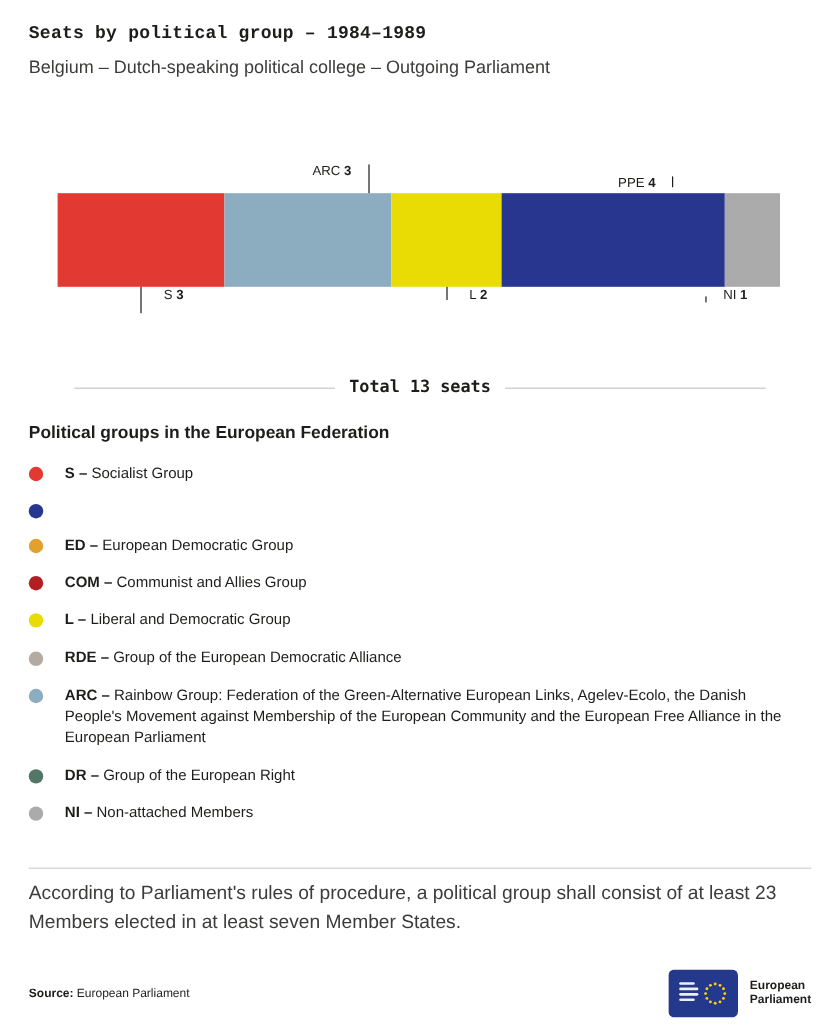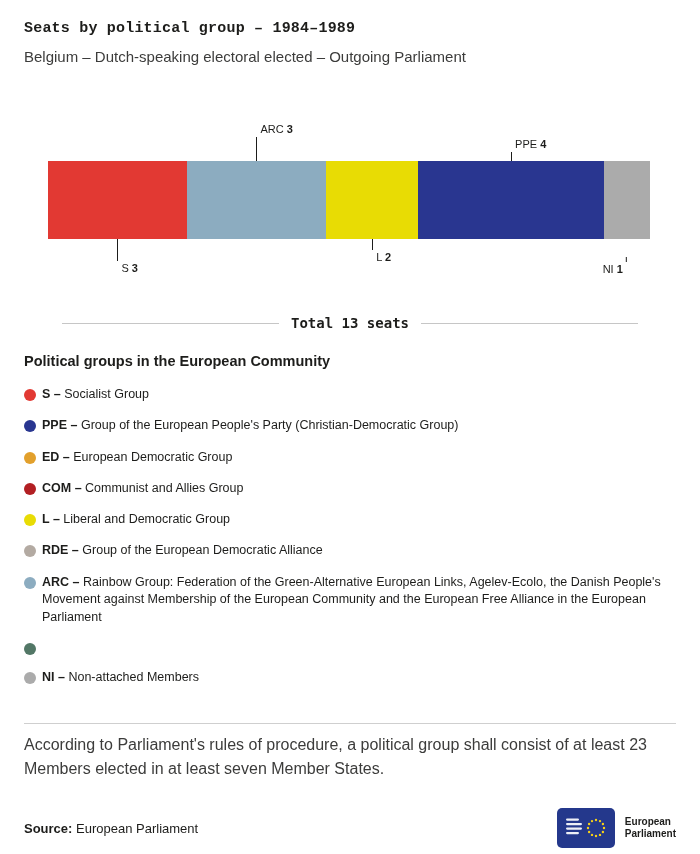--- a/index.html
+++ b/index.html
@@ -11,57 +11,57 @@
   }
   .page { padding:20px 24px 14px 24px; }
 
   .title { font-size:15px; font-weight:700; letter-spacing:.2px;font-family:Liberation Mono, monospace; }
   .subtitle { font-size:15px; font-weight:400; color:#3c3c3b; margin-top:11px; }
 
   
   .chart { position:relative; margin:44px 26px 0 24px; height:178px; }
   .bar { position:absolute; top:52px; left:0; right:0; height:78px; display:flex; }
   .segment { height:100%; }
-  .callout { position:absolute; display:flex; flex-direction:column; font-size:11px; color:#1d1d1b; }
+  .callout { position:absolute; display:flex; flex-direction:row; font-size:11px; color:#1d1d1b;gap:14px; }
   .callout.above { bottom:126px; align-items:flex-start; }
   .callout.below { top:130px; align-items:flex-start; }
   .callout .tick { width:1px; background:#1d1d1b; height:var(--tick,12px); }
   .callout .lbl { white-space:nowrap; padding:1px 0 2px 4px; }
   .callout.above .lbl { padding:0 0 2px 4px; }
-  .callout.flip { transform:translateX(-100%); align-items:flex-end;margin-top:18px; }
+  .callout.flip { transform:translateX(-100%); align-items:flex-end; }
   .callout.flip .lbl { padding:1px 4px 0 0; }
   .callout .lbl b { font-weight:700; }
 
   .total-row { display:flex; align-items:center; gap:12px; margin:28px 38px 0 38px; }
   .total-row .rule { flex:1 1 auto; height:1px; background:#c6c6c6; }
   .total-text { font-family:"DejaVu Sans Mono", monospace; font-weight:700; font-size:14px; white-space:nowrap; }
 
   
   .legend-heading { margin-top:22px; font-size:14.5px; font-weight:700; }
   .legend-list { margin-top:17px; }
-  .legend-item { display:flex; gap:6px; margin-bottom:13.5px; font-size:12.5px; line-height:1.42; max-width:648px; }
+  .legend-item { display:flex; gap:18px; margin-bottom:13.5px; font-size:12.5px; line-height:1.42; max-width:648px; }
   .dot { width:12px; height:12px; border-radius:50%; flex:0 0 12px; margin-top:3px; }
   .legend-text b { font-weight:700; }
 
   
   .footer-divider { border:none; border-top:1px solid #cfcfcf; margin-top:36px; }
   .note { margin-top:9px; font-size:16px; color:#3c3c3b; line-height:1.55; max-width:655px; }
   .source-row { display:flex; justify-content:space-between; align-items:center; margin-top:26px; }
-  .source { font-size:13px; }
+  .source { font-size:10px; }
   .source b { font-weight:700; }
   .logo { display:flex; align-items:center; gap:10px; }
   .logo-text { font-size:10px; font-weight:700; line-height:1.18; }
 </style>
 </head>
 <body>
 
 <div class="page">
 
   <div class="title">Seats by political group – 1984–1989</div>
-  <div class="subtitle">Belgium – Dutch-speaking electoral elected – Outgoing Parliament</div>
+  <div class="subtitle">Belgium – Dutch-speaking political college – Outgoing Parliament</div>
 
   <div class="chart">
     <div class="bar">
         <div class="segment" style="width: 23.0769%; background: rgb(226, 57, 51);"></div>
         <div class="segment" style="width: 23.0769%; background: rgb(140, 172, 192);"></div>
         <div class="segment" style="width: 15.3846%; background: rgb(232, 220, 4);"></div>
         <div class="segment" style="width: 30.7692%; background: rgb(41, 54, 144);"></div>
         <div class="segment" style="width: 7.69231%; background: rgb(171, 171, 171);"></div>
       </div>
 
@@ -86,29 +86,28 @@
         <span class="lbl">NI <b>1</b></span>
       </div>
     </div>
 
   <div class="total-row">
     <div class="rule"></div>
     <div class="total-text">Total 13 seats</div>
     <div class="rule"></div>
   </div>
 
-  <div class="legend-heading">Political groups in the European Community</div>
+  <div class="legend-heading">Political groups in the European Federation</div>
   <div class="legend-list">
       <div class="legend-item">
         <span class="dot" style="background: rgb(226, 57, 51);"></span>
         <span class="legend-text"><b>S – </b>Socialist Group</span>
       </div>
       <div class="legend-item">
         <span class="dot" style="background: rgb(41, 54, 144);"></span>
-        <span class="legend-text"><b>PPE – </b>Group of the European People's Party (Christian-Democratic Group)</span>
       </div>
       <div class="legend-item">
         <span class="dot" style="background: rgb(226, 160, 44);"></span>
         <span class="legend-text"><b>ED – </b>European Democratic Group</span>
       </div>
       <div class="legend-item">
         <span class="dot" style="background: rgb(178, 31, 35);"></span>
         <span class="legend-text"><b>COM – </b>Communist and Allies Group</span>
       </div>
       <div class="legend-item">
@@ -118,20 +117,21 @@
       <div class="legend-item">
         <span class="dot" style="background: rgb(179, 170, 162);"></span>
         <span class="legend-text"><b>RDE – </b>Group of the European Democratic Alliance</span>
       </div>
       <div class="legend-item">
         <span class="dot" style="background: rgb(140, 172, 192);"></span>
         <span class="legend-text"><b>ARC – </b>Rainbow Group: Federation of the Green-Alternative European Links, Agelev-Ecolo, the Danish People's Movement against Membership of the European Community and the European Free Alliance in the European Parliament</span>
       </div>
       <div class="legend-item">
         <span class="dot" style="background: rgb(82, 119, 102);"></span>
+        <span class="legend-text"><b>DR – </b>Group of the European Right</span>
       </div>
       <div class="legend-item">
         <span class="dot" style="background: rgb(171, 171, 171);"></span>
         <span class="legend-text"><b>NI – </b>Non-attached Members</span>
       </div>
     </div>
 
   <hr class="footer-divider">
   <div class="note">According to Parliament's rules of procedure, a political group shall consist of at least 23 Members elected in at least seven Member States.</div>
 

